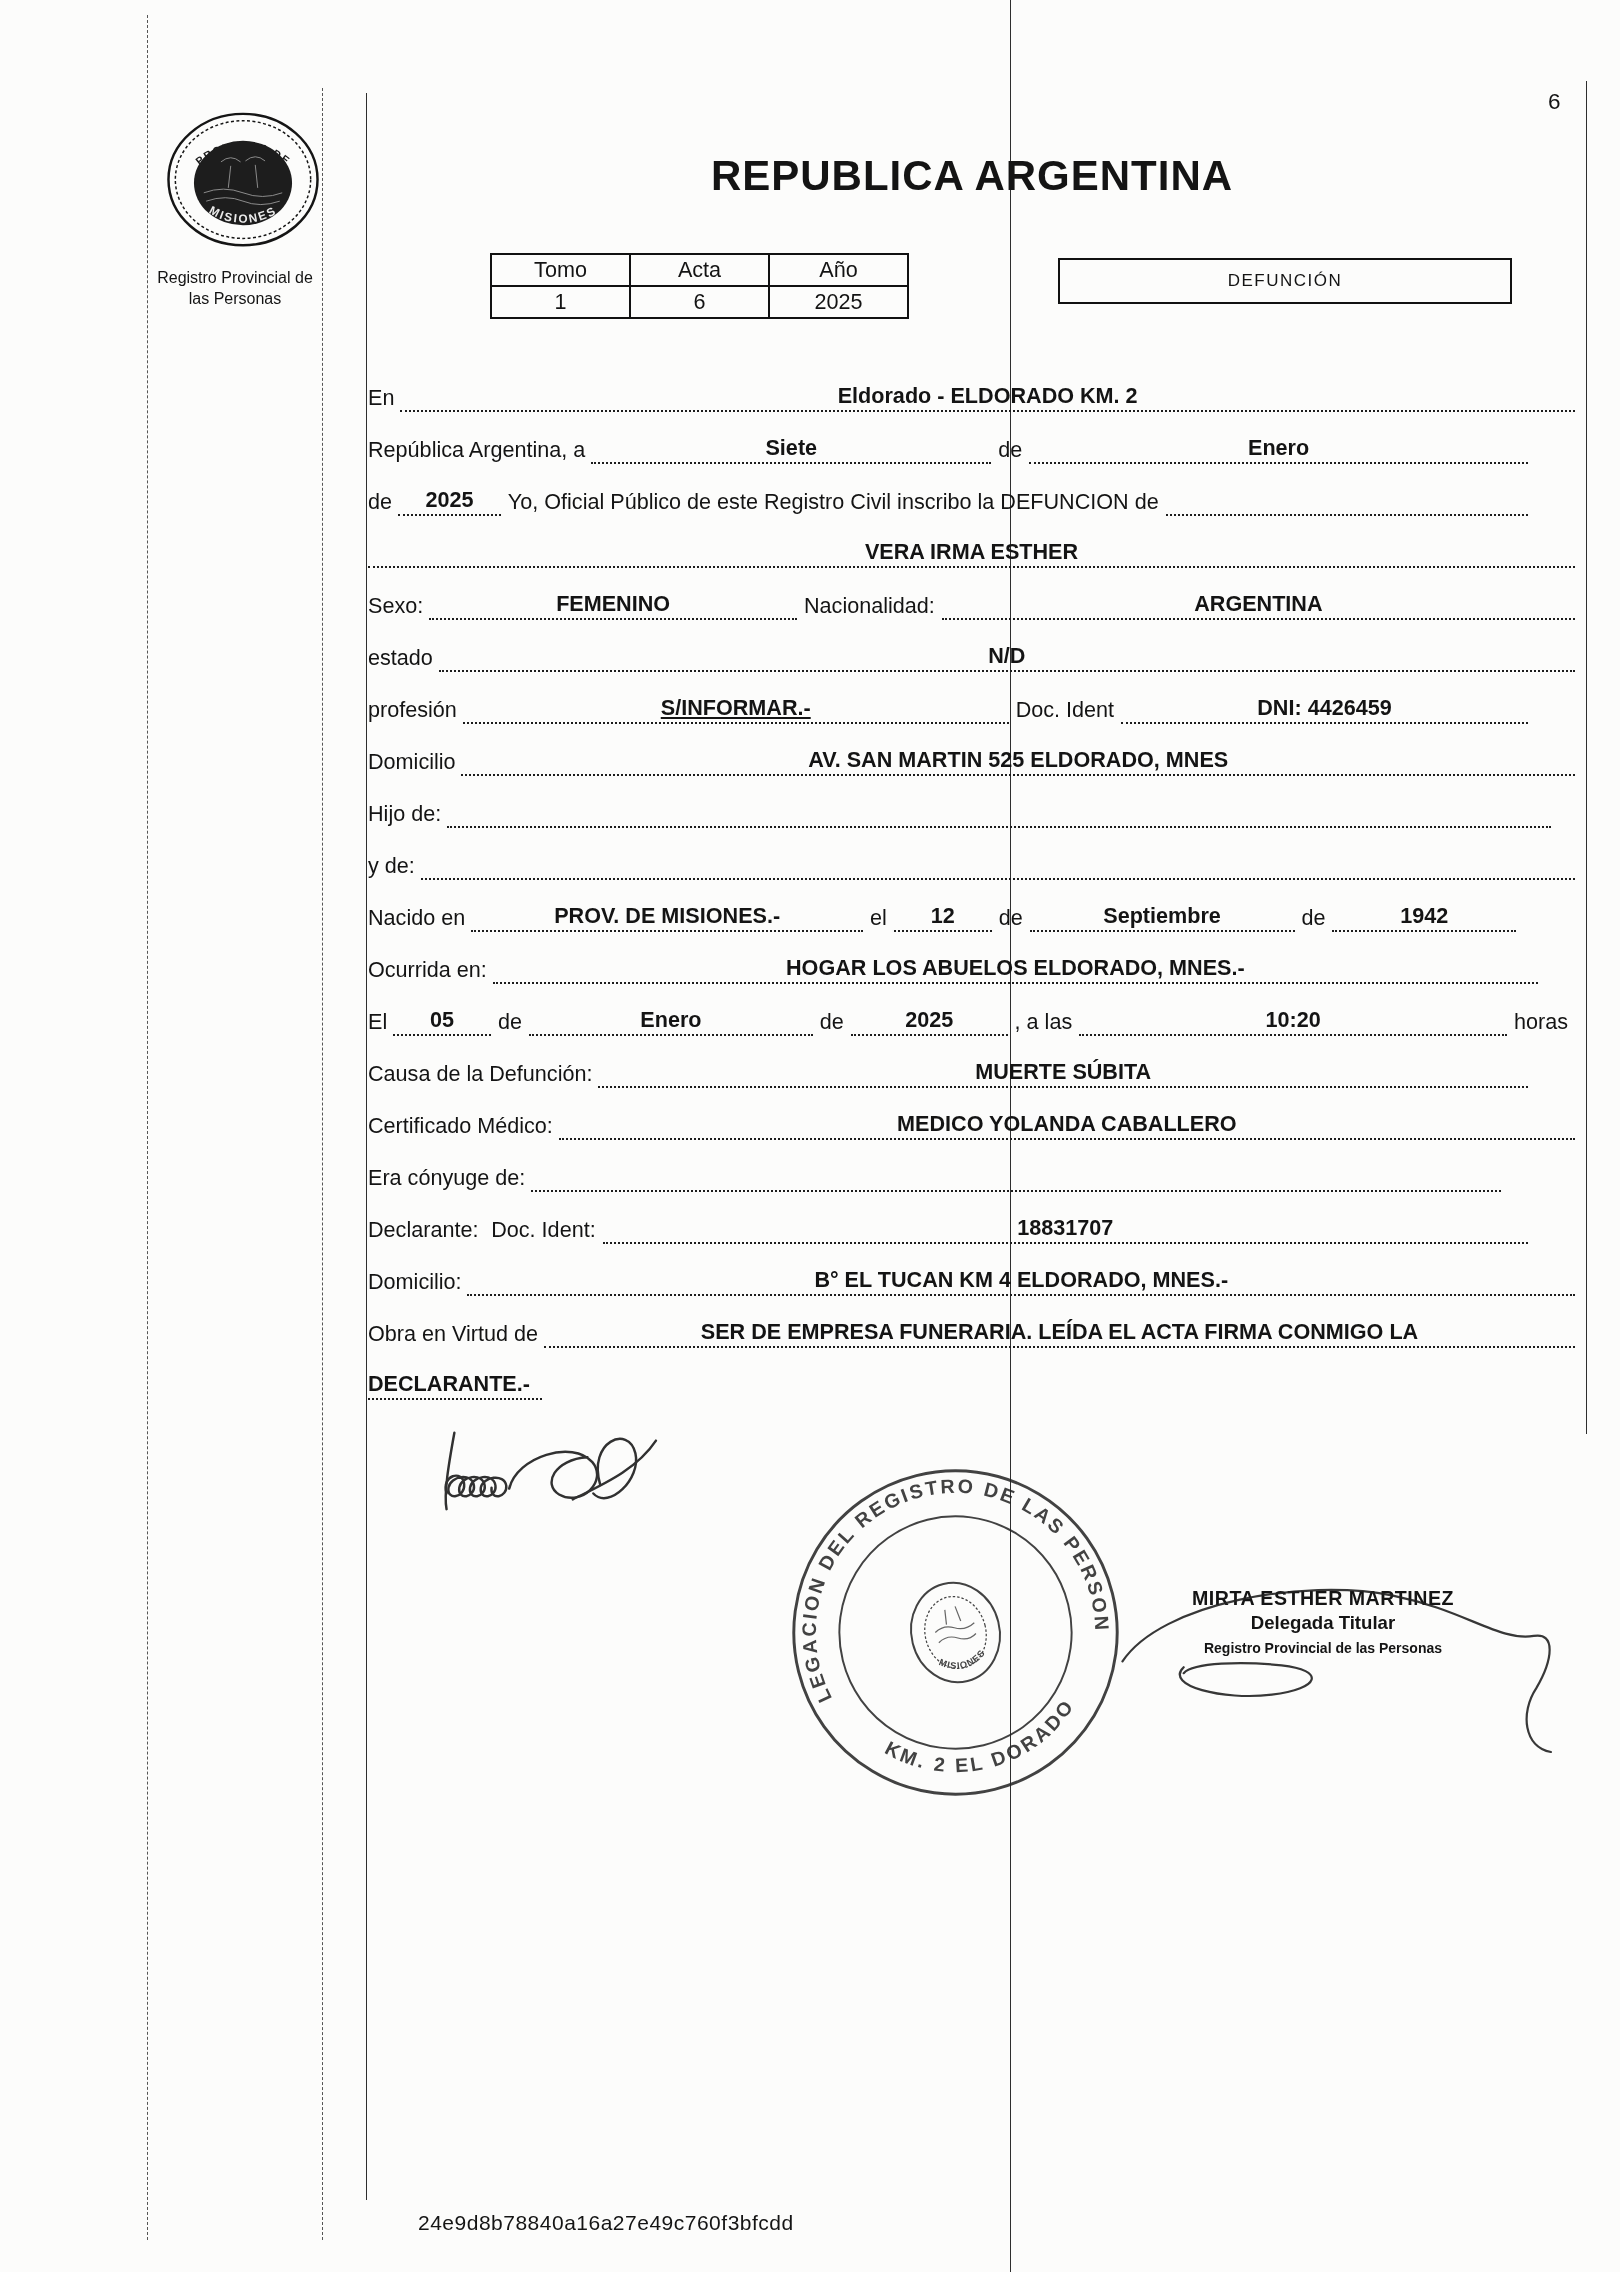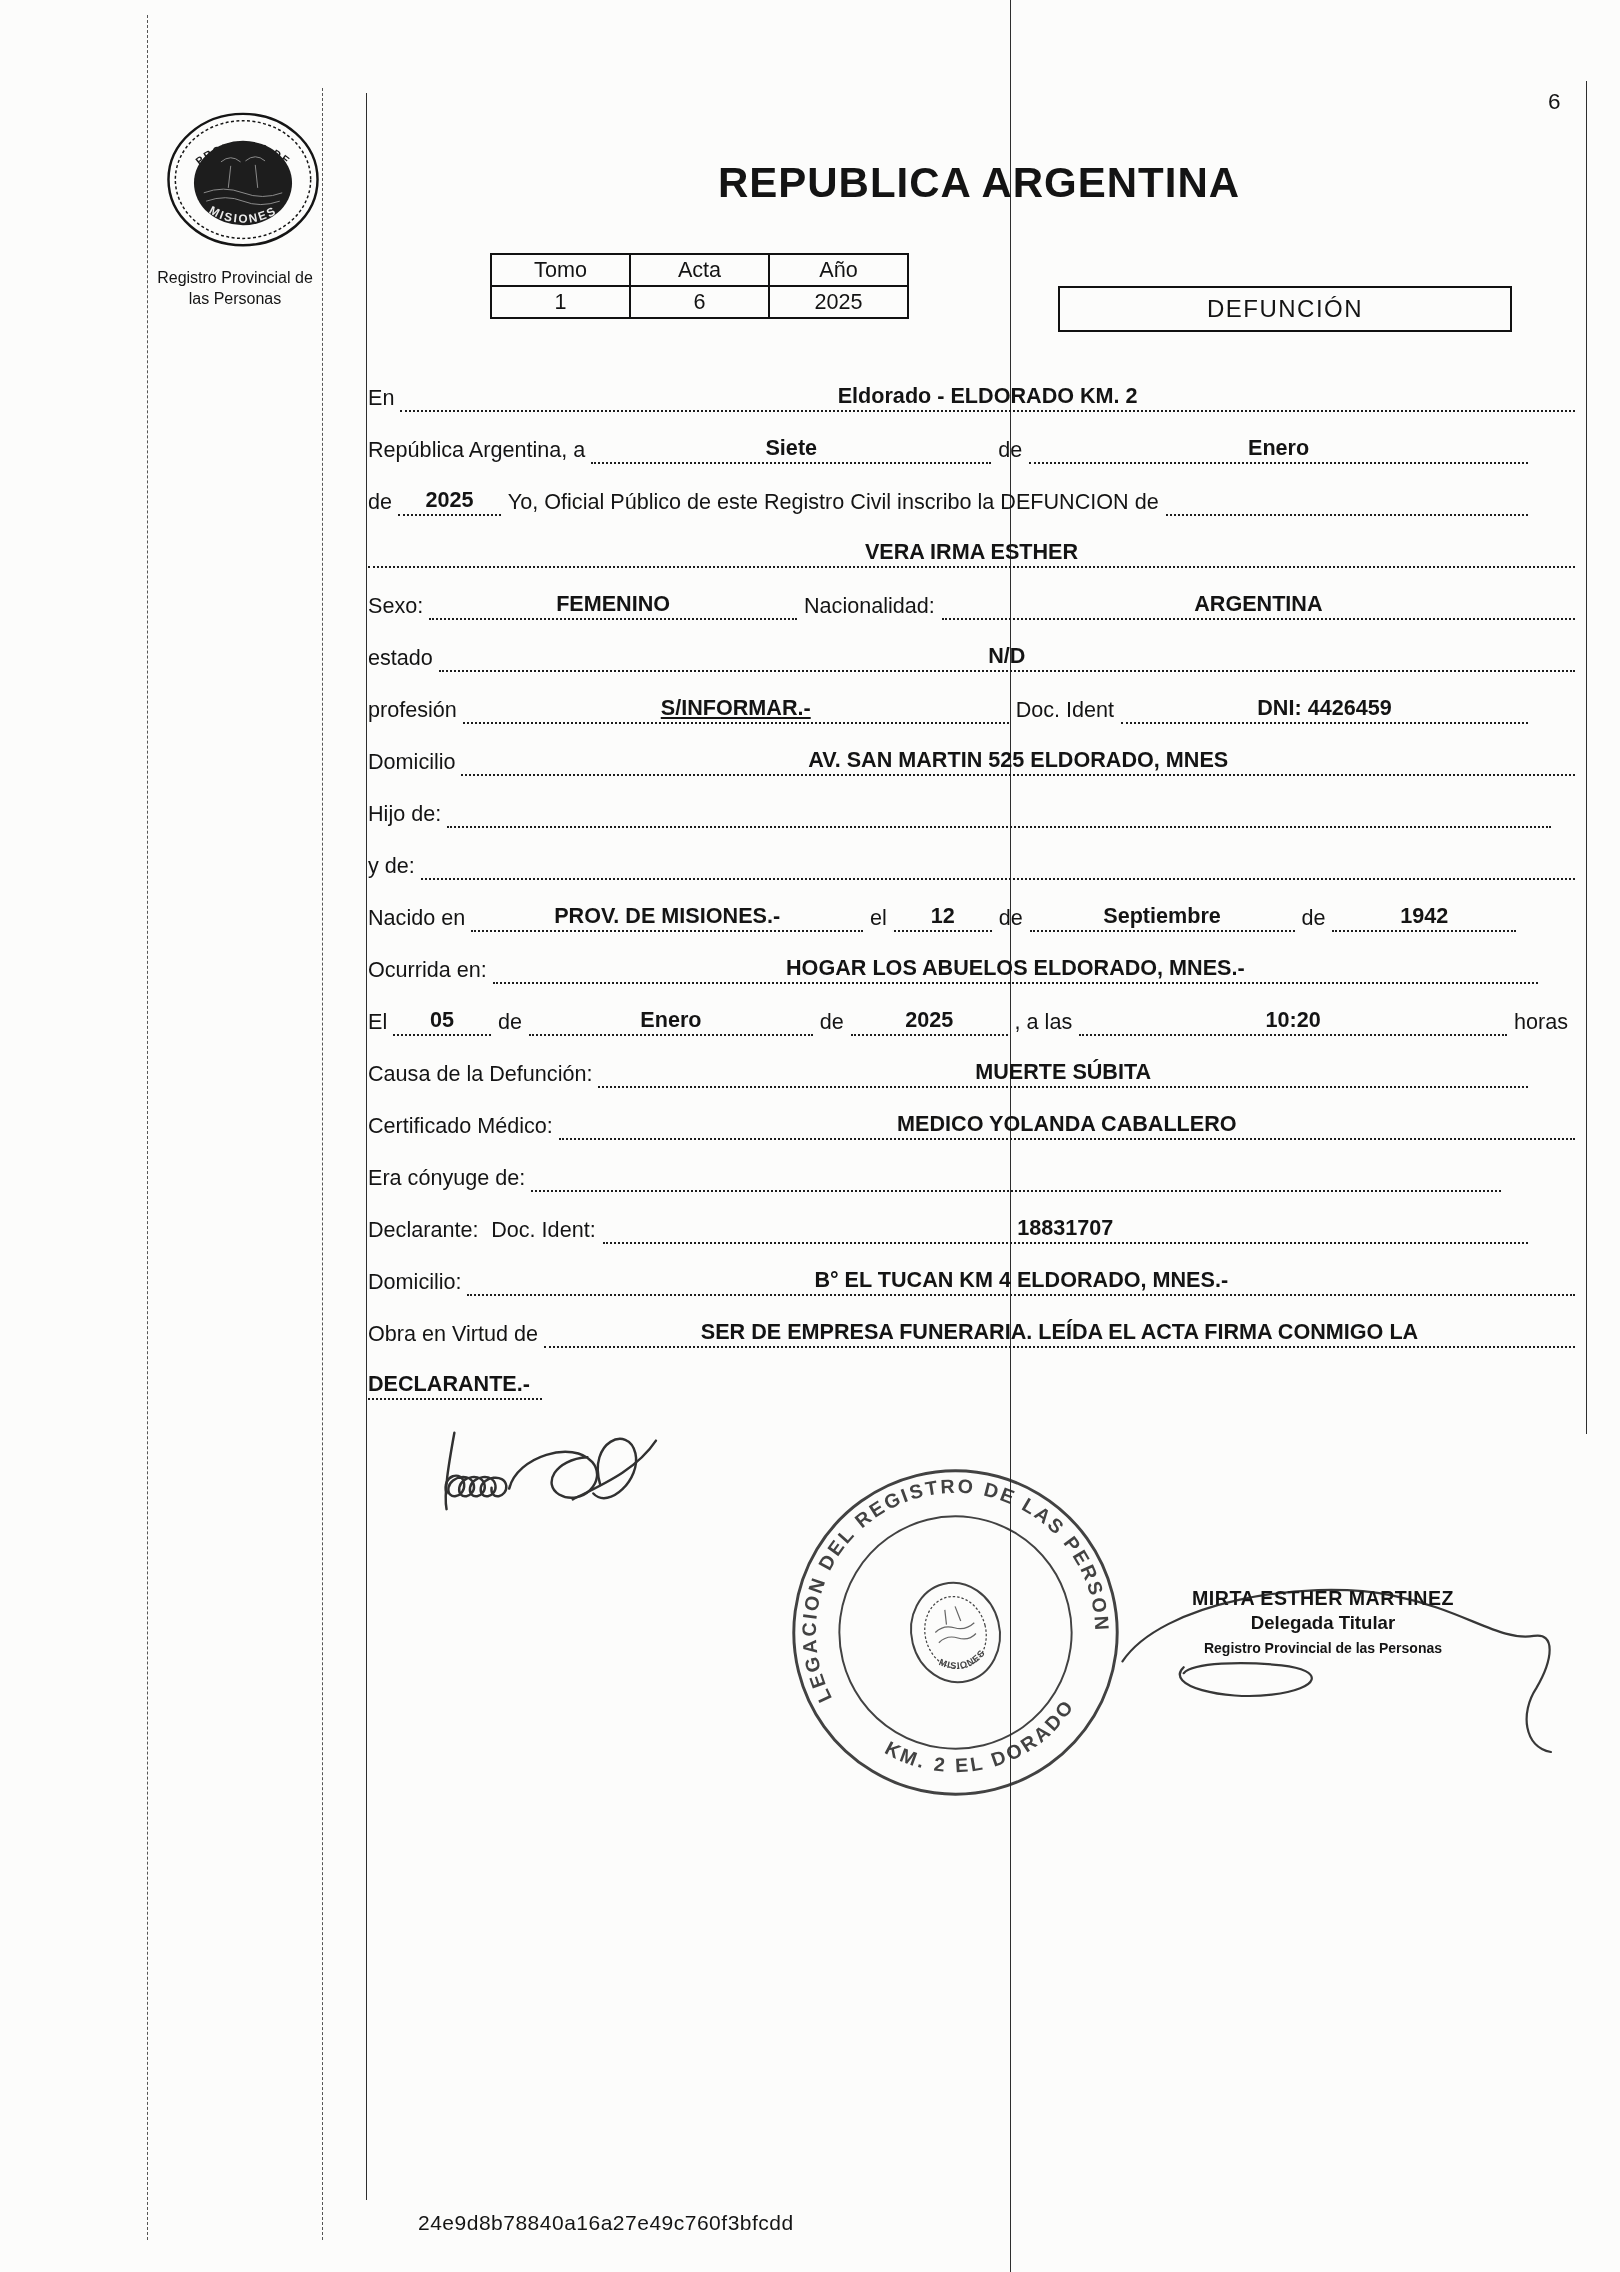--- a/index.html
+++ b/index.html
@@ -6,32 +6,32 @@
   #page {
     position:relative; width:1621px; height:2273px;
     background:#fcfcfb; color:#141414; overflow:hidden;
     font-family:"Liberation Sans", sans-serif;
   }
   .vline { position:absolute; width:0; border-left:1.5px solid #2e2e2e; }
   .vline.dashed { border-left:1.5px dashed #555; }
   .page-number { position:absolute; left:1548px; top:89px; font-size:22.5px; }
 
   .title {
-    position:absolute; left:637px; top:143px; width:652px; margin:16px;
+    position:absolute; left:637px; top:143px; width:652px; margin:9px;
     text-align:center; font-size:42px; font-weight:bold; letter-spacing:1px;
   }
   .acta-table { position:absolute; left:490px; top:253px; border-collapse:collapse; }
   .acta-table td {
     border:2px solid #111; width:137px; height:30px; text-align:center;
     font-size:21.6px; padding:0;
   }
   .defuncion-box {
     position:absolute; left:1058px; top:258px; width:450px; height:42px;
     border:2px solid #111; display:flex; align-items:center; justify-content:center;
-    font-size:24px; letter-spacing:1.5px;margin-top:28px;
+    font-size:17px; letter-spacing:1.5px;
   }
   .logo { position:absolute; left:162px; top:107px; }
   .logo-caption {
     position:absolute; left:142px; top:268px; width:186px;
     text-align:center; font-size:16px; line-height:1.3;
   }
 
   .form { position:absolute; left:368px; top:360px; width:1207px; }
   .row { display:flex; align-items:flex-end; height:52px; font-size:21.6px; }
   .lbl { white-space:nowrap; padding:0 5.9px 1px 0; }

